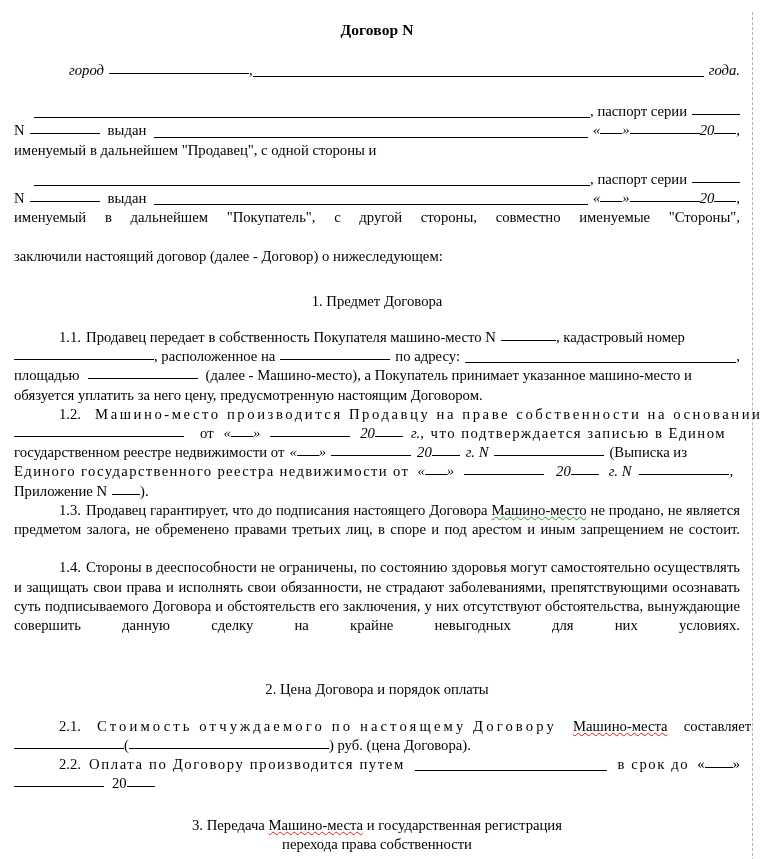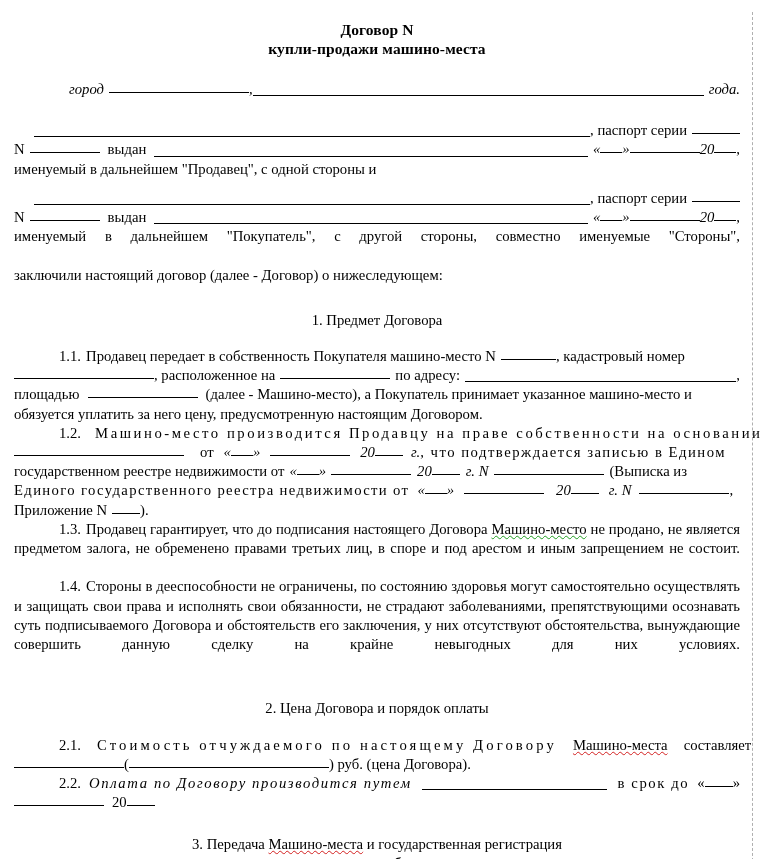--- a/index.html
+++ b/index.html
@@ -133,21 +133,20 @@
 <body>
 
 <div id="page">
 
   <div id="margin-guide"></div>
 
   <div id="content">
 
     <div class="title">
       <span class="ln">Договор N</span>
-      <span class="ln">купли-продажи машино-места</span>
     </div>
 
     <div class="gap-lg"></div>
 
     <div class="row" style="padding-left:55px;">
       <span class="fixed it">город</span>
       <span class="sp"></span>
       <span class="u w140"></span>
       <span class="fixed">,</span>
       <span class="fill"></span>
@@ -344,21 +343,21 @@
       <span class="u w110"></span>
       <span class="fixed">(</span>
       <span class="u w200"></span>
       <span class="fixed">) руб. (цена Договора).</span>
     </div>
 
     <div class="row">
       <span class="sp" style="width:45px;"></span>
       <span class="fixed">2.2.</span>
       <span class="sp" style="width:8px;"></span>
-      <span class="fixed" style="letter-spacing:1.6px;font-style:italic;">Оплата по Договору производится путем</span>
+      <span class="fixed" style="letter-spacing:1.6px;">Оплата по Договору производится путем</span>
       <span class="sp" style="width:10px;"></span>
       <span class="fill"></span>
       <span class="sp" style="width:10px;"></span>
       <span class="fixed" style="letter-spacing:1.6px;">в срок до</span>
       <span class="sp" style="width:8px;"></span>
       <span class="fixed">«</span>
       <span class="u w28"></span>
       <span class="fixed">»</span>
     </div>
     <div class="row">

